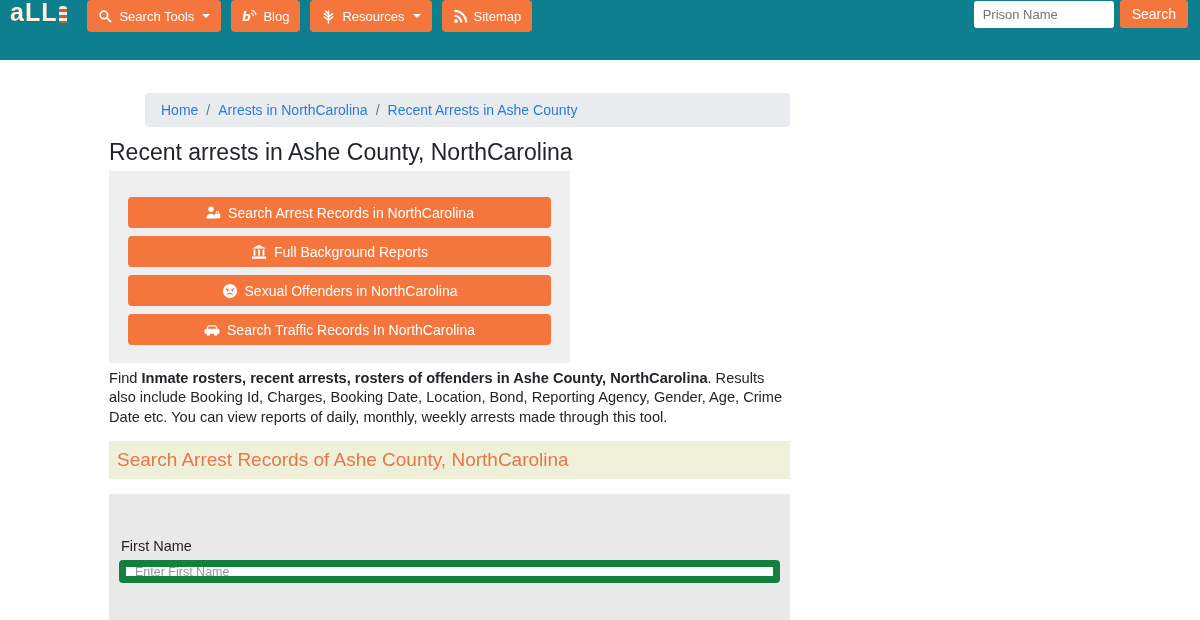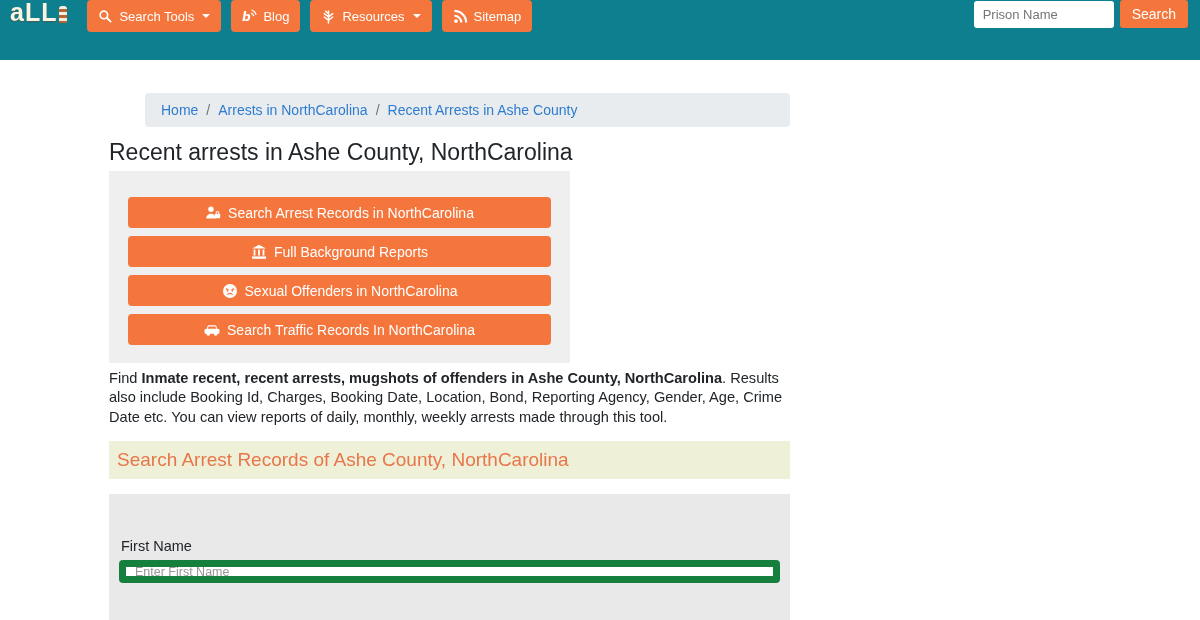--- a/index.html
+++ b/index.html
@@ -166,21 +166,21 @@
     </button>
     <button class="action-btn">
       <svg class="bi" viewBox="0 0 16 16">
         <path d="M2.6 7 L3.8 3.8 a1 1 0 0 1 .9 -0.6 h6.6 a1 1 0 0 1 .9 0.6 L13.4 7 h1.2 a0.8 0.8 0 0 1 0.8 0.8 V11 a0.8 0.8 0 0 1 -0.8 0.8 h-1 a1.9 1.9 0 0 1 -3.8 0 H6.2 a1.9 1.9 0 0 1 -3.8 0 h-1 A0.8 0.8 0 0 1 0.6 11 V7.8 A0.8 0.8 0 0 1 1.4 7 z" fill="#fff"></path>
         <path d="M4.6 4.4 h6.8 l0.9 2.4 H3.7 z" fill="#f4763c"></path>
       </svg>
       <span>Search Traffic Records In NorthCarolina</span>
     </button>
   </div>
 
-  <p class="description"><span>Find </span><b>Inmate recent, recent arrests, mugshots of offenders in Ashe County, NorthCarolina</b><span>. Results also include Booking Id, Charges, Booking Date, Location, Bond, Reporting Agency, Gender, Age, Crime Date etc. You can view reports of daily, monthly, weekly arrests made through this tool.</span></p>
+  <p class="description"><span>Find </span><b>Inmate rosters, recent arrests, rosters of offenders in Ashe County, NorthCarolina</b><span>. Results also include Booking Id, Charges, Booking Date, Location, Bond, Reporting Agency, Gender, Age, Crime Date etc. You can view reports of daily, monthly, weekly arrests made through this tool.</span></p>
 
   <h2 class="section-heading">Search Arrest Records of Ashe County, NorthCarolina</h2>
 
   <div class="form-panel">
     <div class="form-group">
       <label>First Name</label>
       <input type="text" placeholder="Enter First Name" style="">
     </div>
     <div class="form-group">
       <label>City</label>

